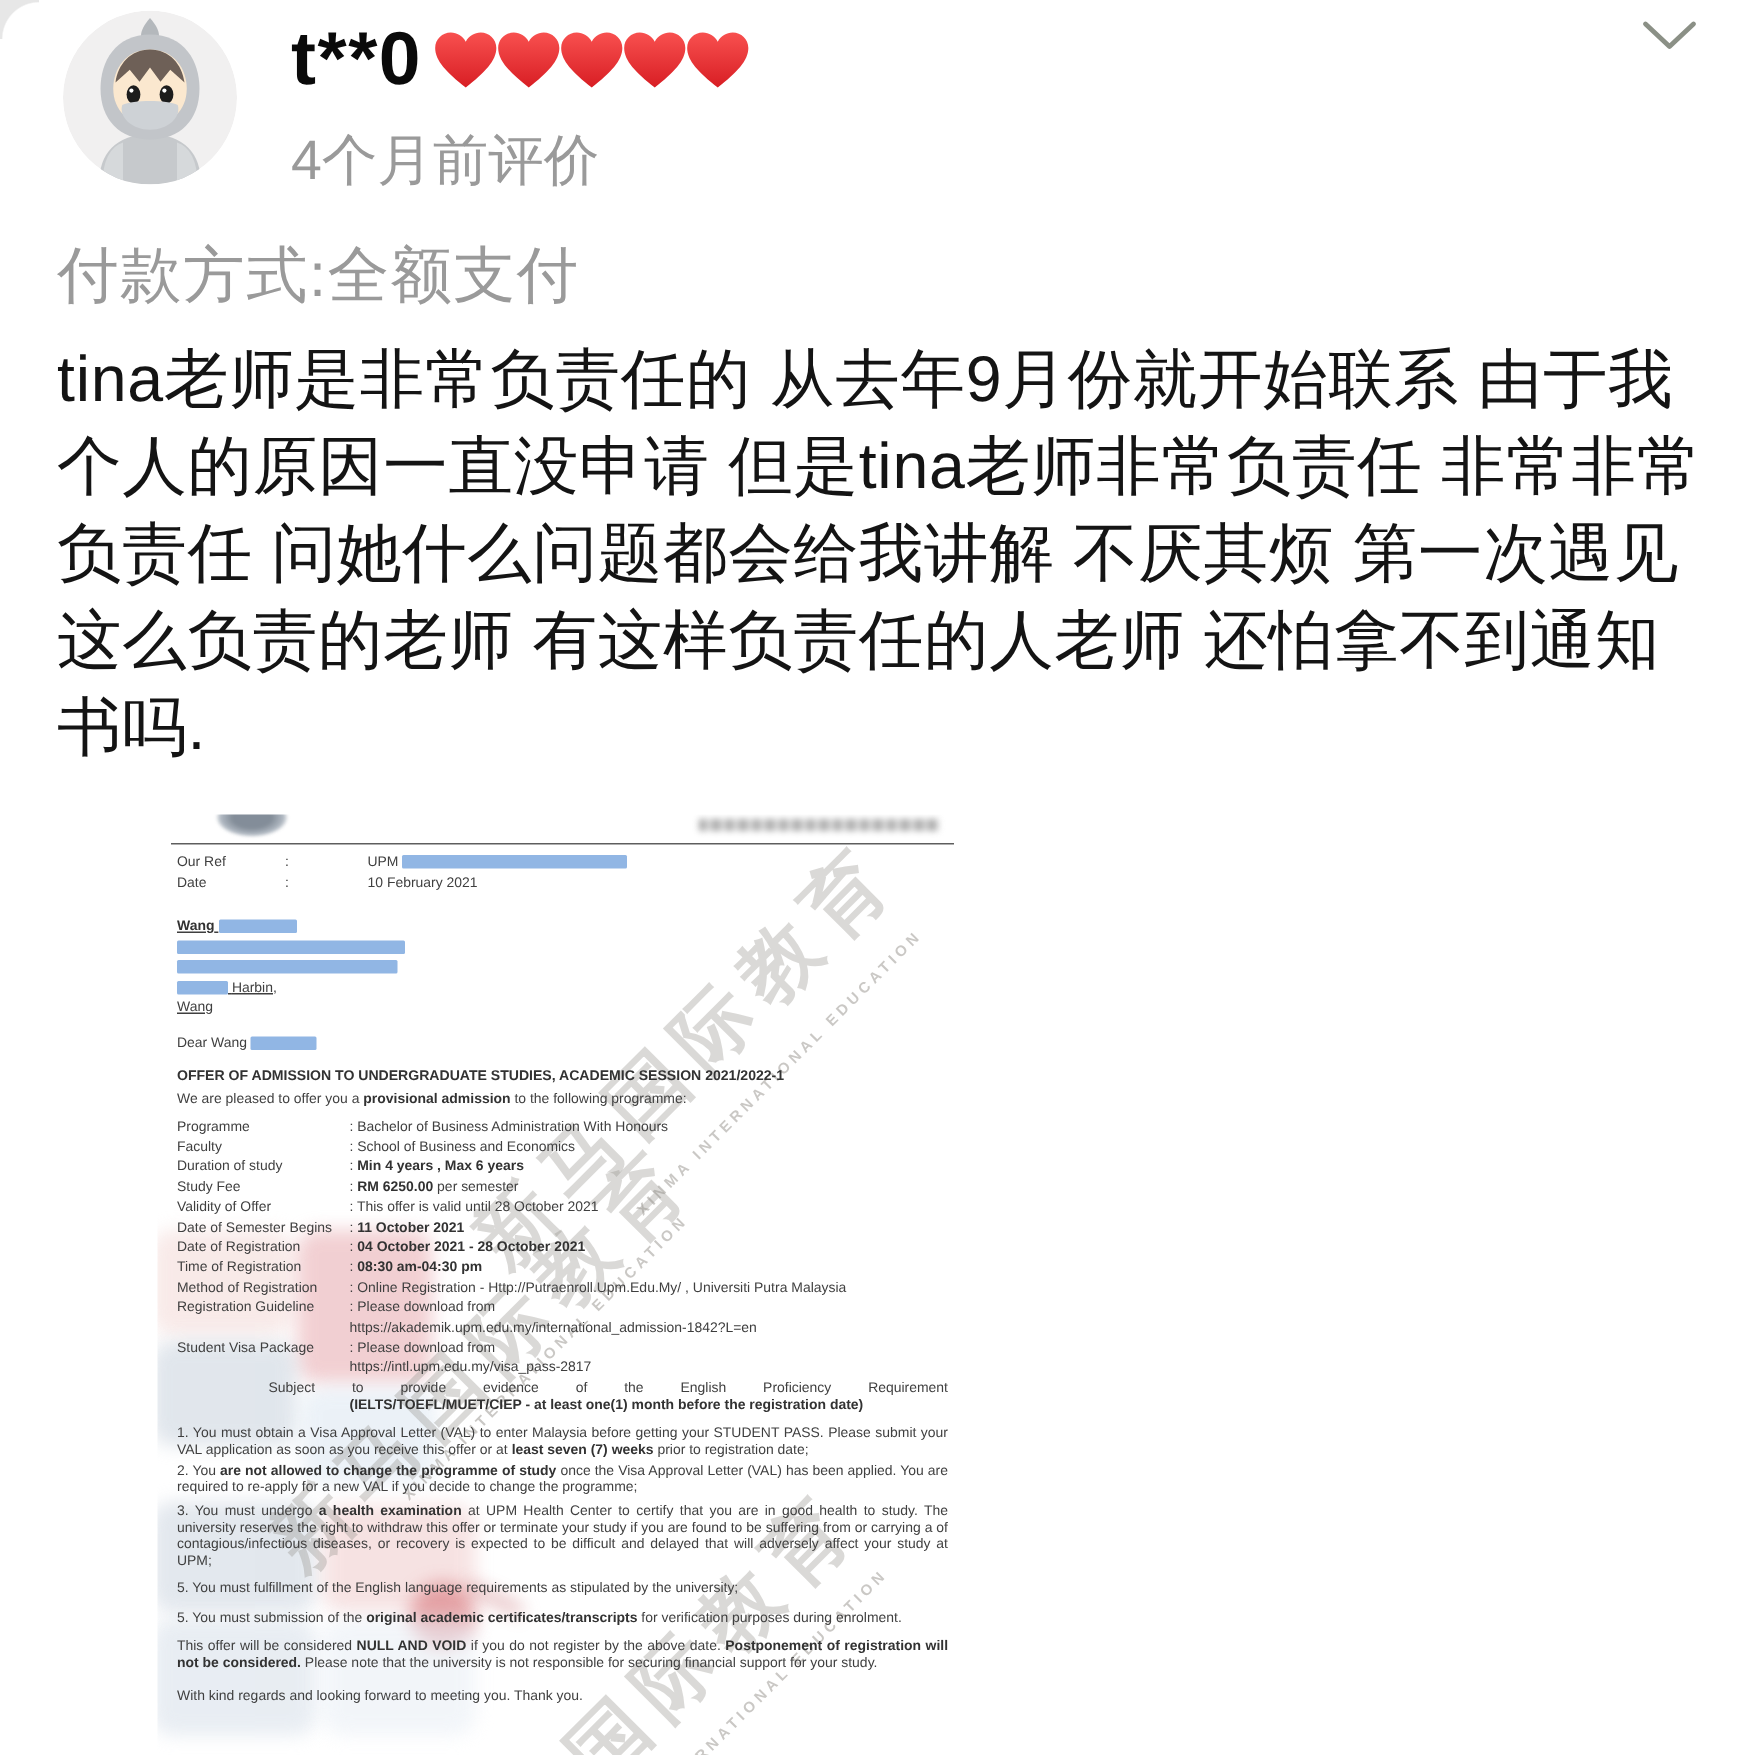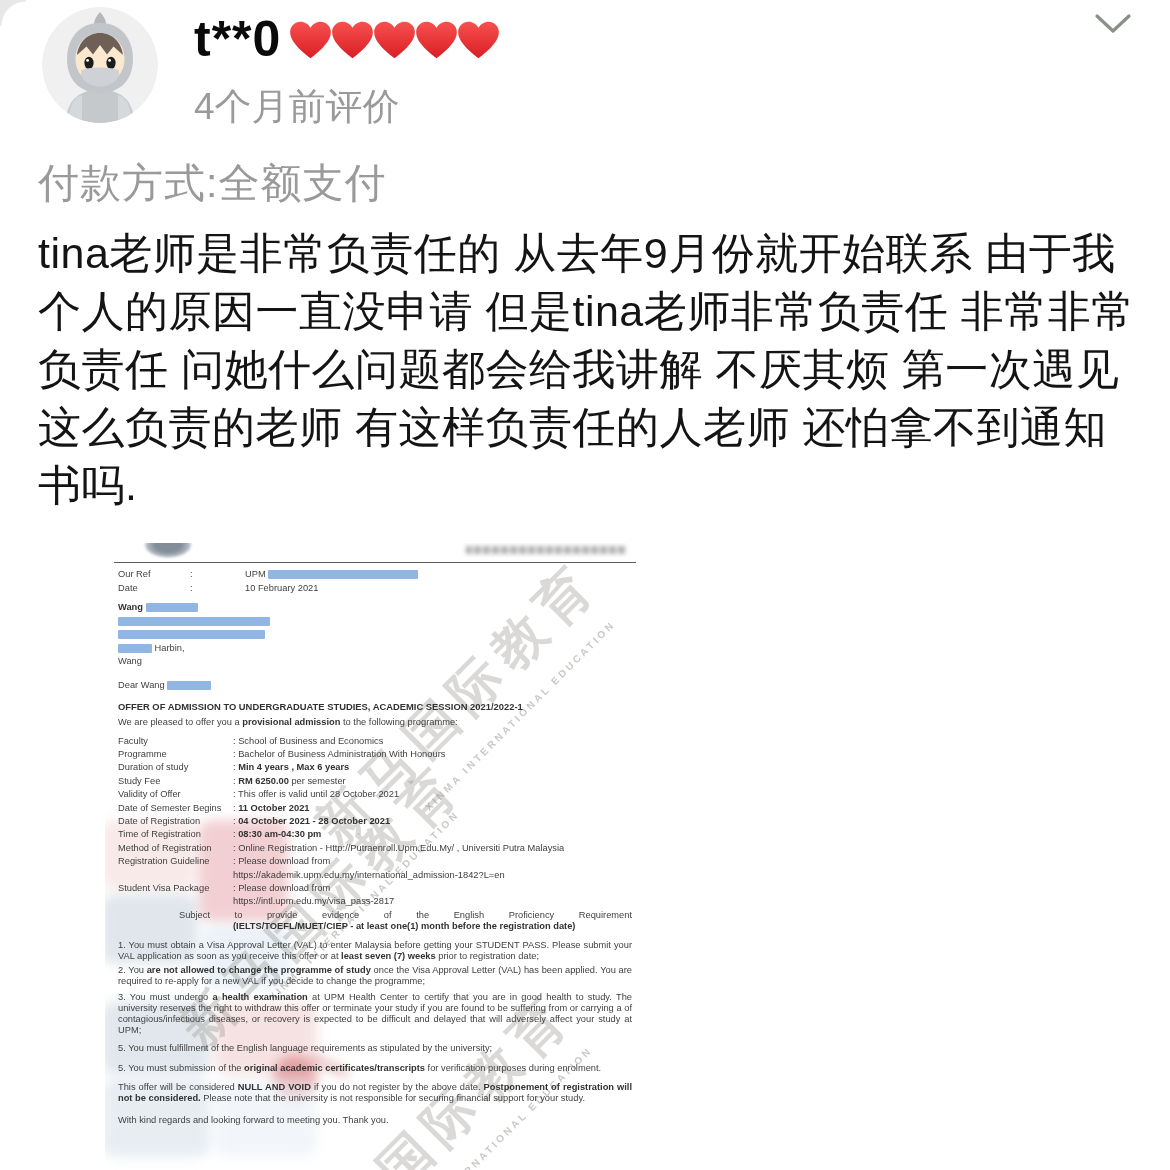--- a/index.html
+++ b/index.html
@@ -38,21 +38,21 @@
   .logo-partial{position:absolute;left:26px;top:-11px;width:48px;height:26px;border-radius:50%;
     background:radial-gradient(ellipse at center,#76818e 0 38%,#aab3bd 62%,rgba(255,255,255,0) 72%);
     filter:blur(1px);opacity:.9;}
   .email-blur{position:absolute;right:6px;top:3px;width:160px;height:8px;filter:blur(2px);opacity:.75;
     background:repeating-linear-gradient(90deg,#8f8f8f 0 5px,#cfcfcf 5px 9px);}
   .doc-hr{border:none;border-top:1.2px solid #5e5e5e;margin:3px -4px 5px -4px;}
   .ref-row{display:flex;line-height:13.5px;gap:32px;}
   .ref-row .rl{flex:0 0 40px;}
   .ref-row .rc{flex:0 0 23px;text-align:left;}
   .redact{display:inline-block;height:9px;background:#91b6e4;border-radius:1px;vertical-align:middle;}
-  .addr{margin-top:6px;}
+  .addr{margin-top:16px;text-decoration:underline;}
   .addr>div{line-height:13.5px;}
   .salut{margin-top:10px;line-height:13px;}
   .doc-heading{margin-top:9px;font-size:9.4px;white-space:nowrap;}
   .intro{margin-top:5px;}
   .kv{margin-top:7px;}
   .kv-row{display:flex;line-height:13.4px;}
   .kv-row .lbl{flex:0 0 115px;}
   .kv-row .val{flex:1;}
   .doclink{color:#3d3d3d;}
   .subject-line{margin-left:61px;text-align:justify;text-align-last:justify;line-height:11.5px;margin-top:1px;}
@@ -182,26 +182,26 @@
     </div>
 
     <div class="doc-heading b">OFFER OF ADMISSION TO UNDERGRADUATE STUDIES, ACADEMIC SESSION 2021/2022-1</div>
 
     <div class="intro">
       <span>We are pleased to offer you a </span><span class="b">provisional admission</span><span> to the following programme:</span>
     </div>
 
     <div class="kv">
       <div class="kv-row">
+          <span class="lbl">Programme</span>
+          <span class="val"><span>: Bachelor of Business Administration With Honours</span><span class="b"></span><span></span></span>
+        </div>
+      <div class="kv-row">
           <span class="lbl">Faculty</span>
           <span class="val"><span>: School of Business and Economics</span><span class="b"></span><span></span></span>
-        </div>
-      <div class="kv-row">
-          <span class="lbl">Programme</span>
-          <span class="val"><span>: Bachelor of Business Administration With Honours</span><span class="b"></span><span></span></span>
         </div>
       <div class="kv-row">
           <span class="lbl">Duration of study</span>
           <span class="val"><span>: </span><span class="b">Min 4 years , Max 6 years</span><span></span></span>
         </div>
       <div class="kv-row">
           <span class="lbl">Study Fee</span>
           <span class="val"><span>: </span><span class="b">RM 6250.00</span><span> per semester</span></span>
         </div>
       <div class="kv-row">

